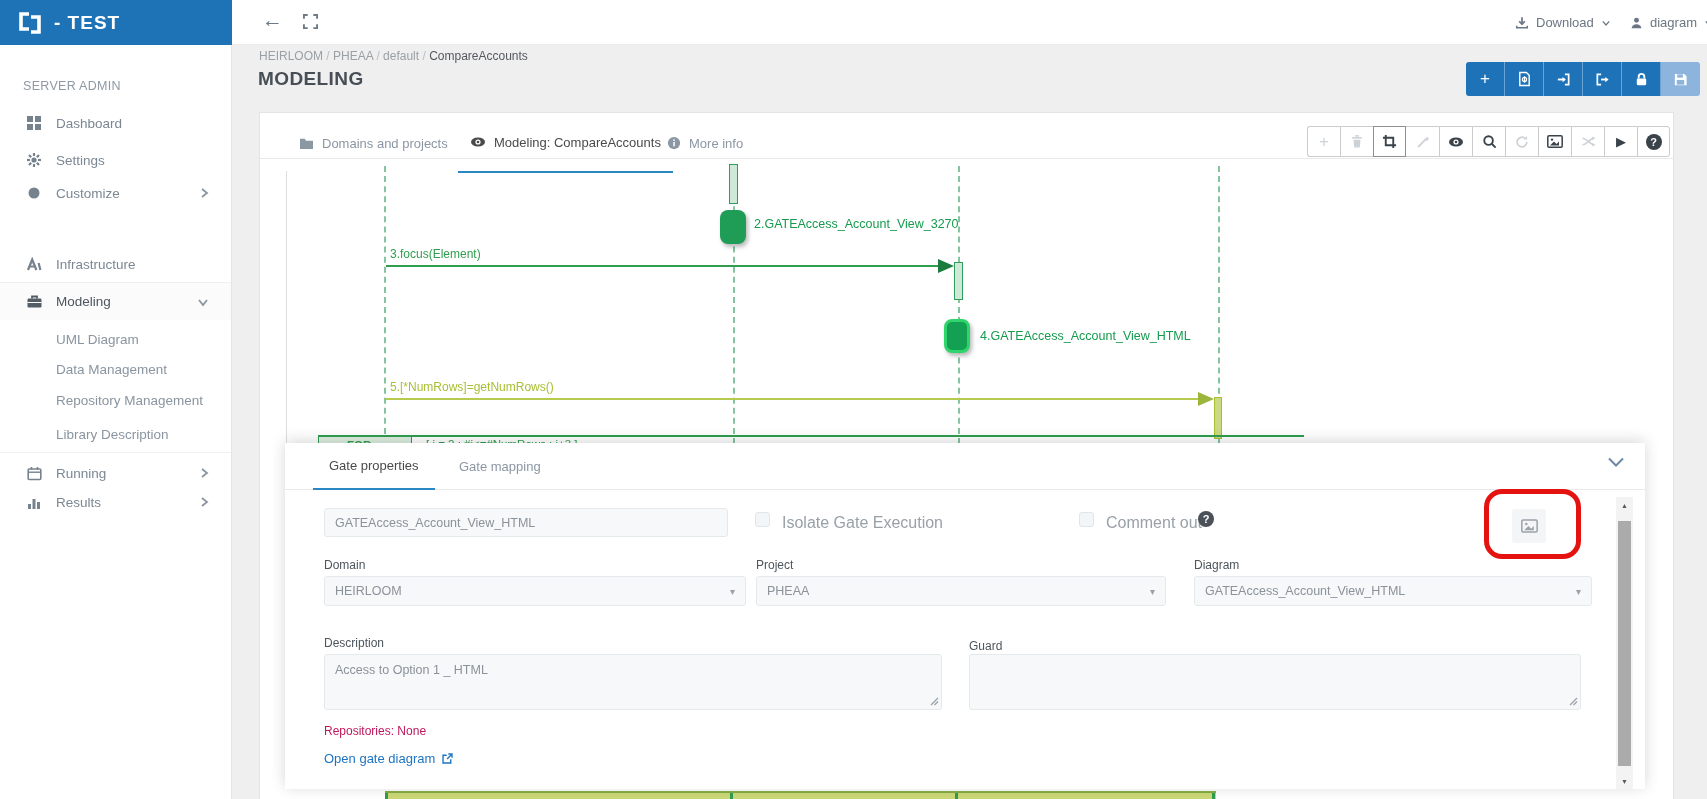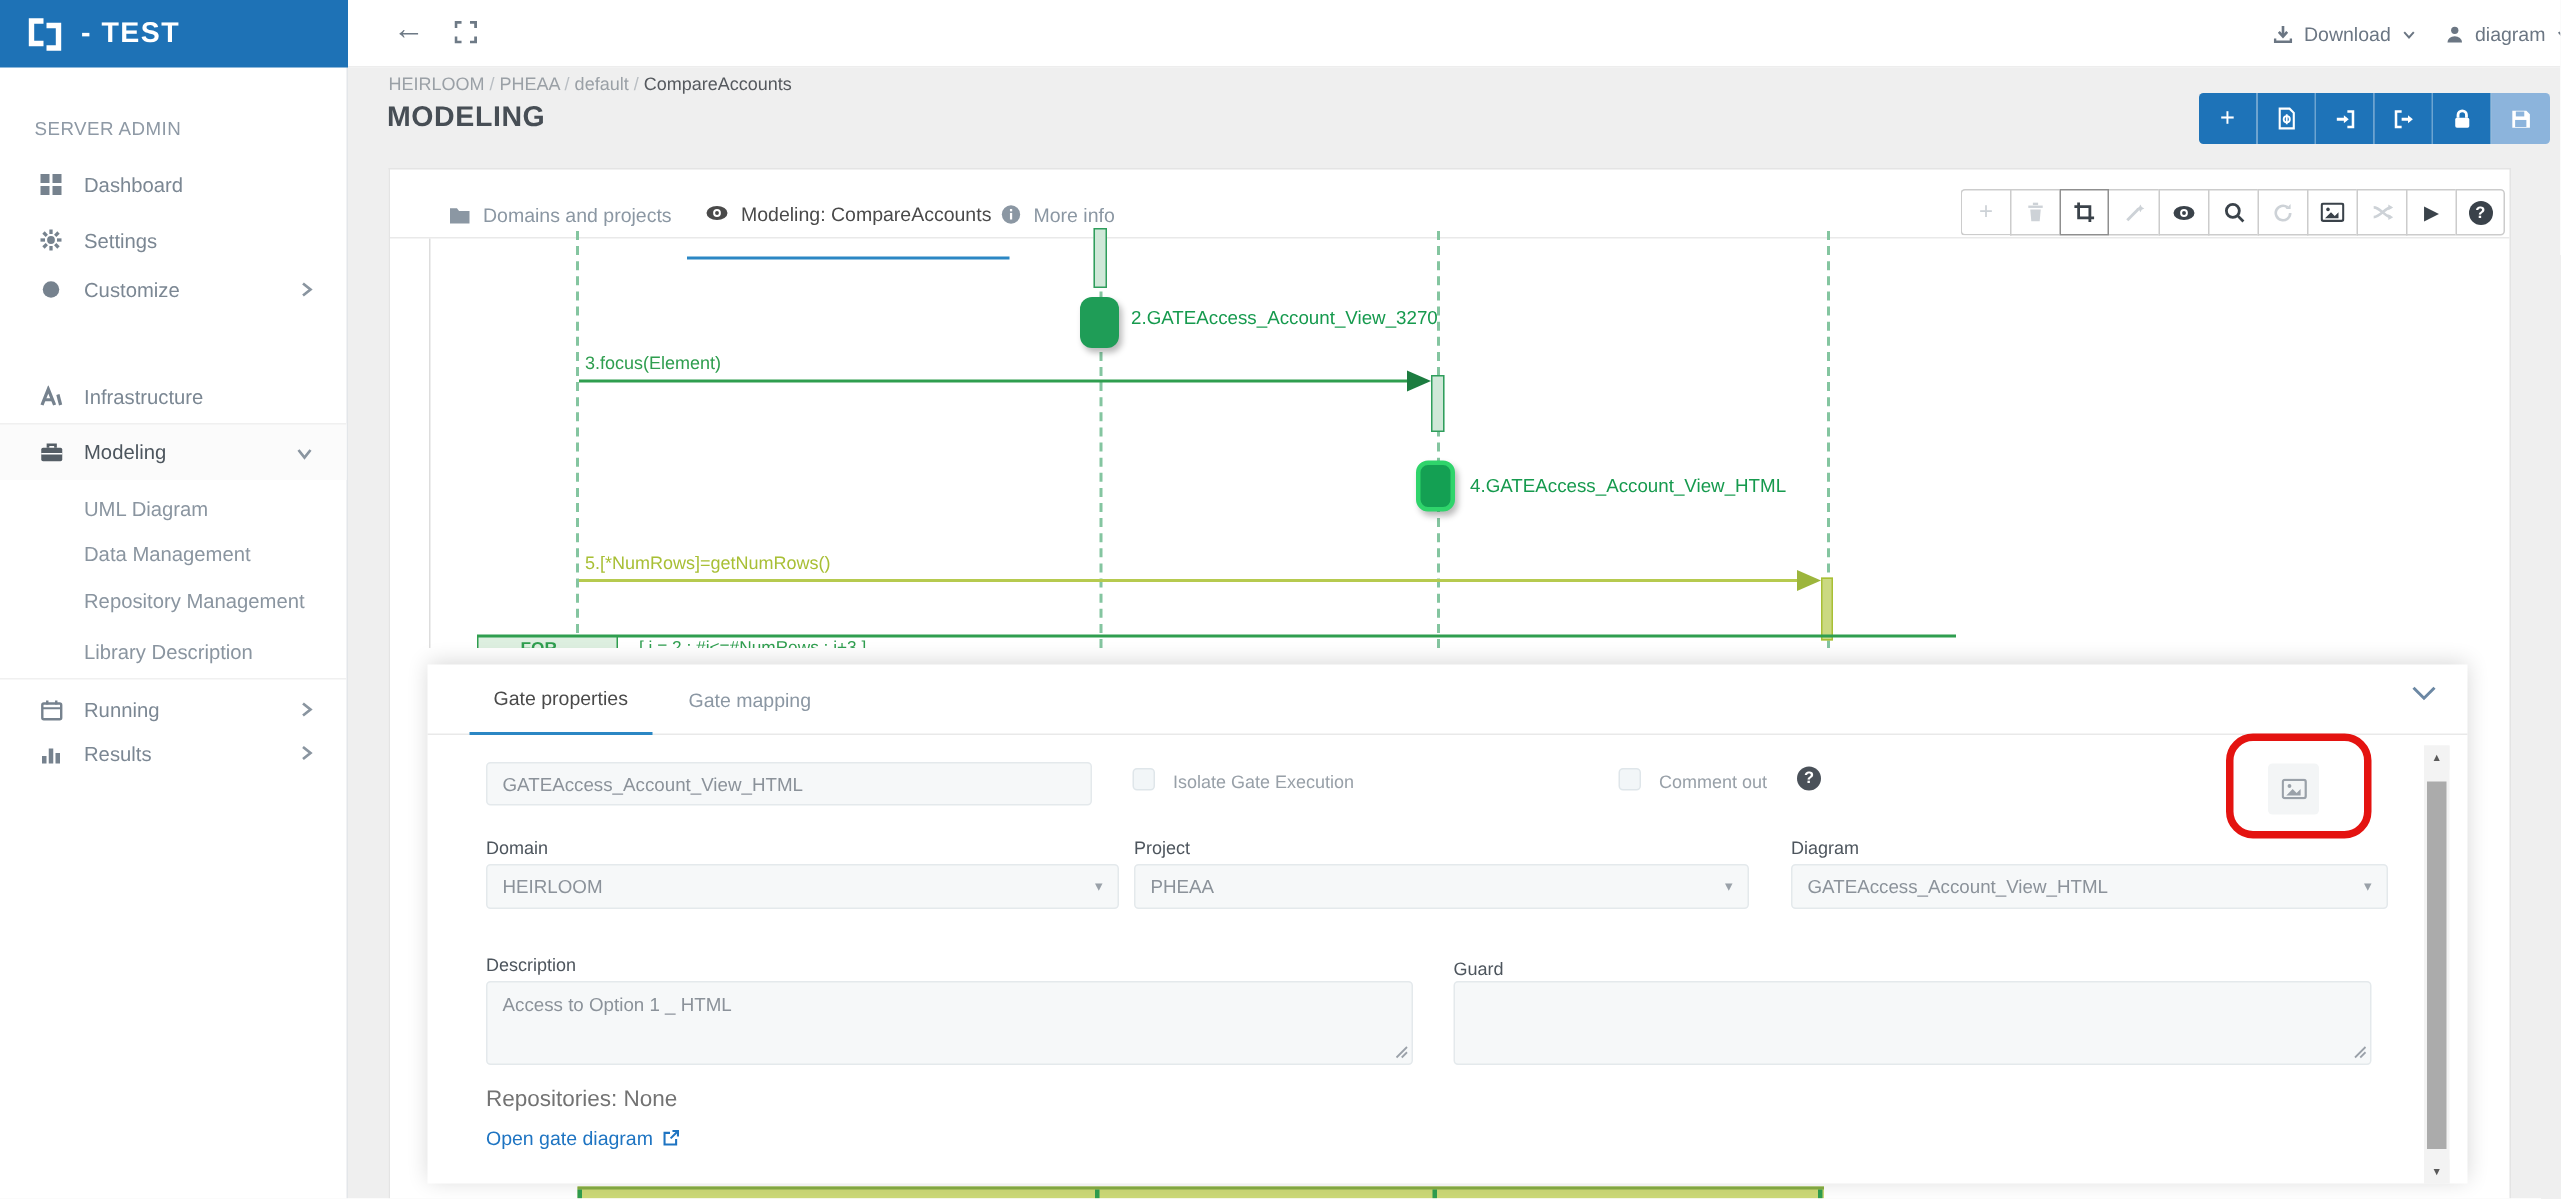--- a/index.html
+++ b/index.html
@@ -57,21 +57,21 @@
 
   .diagram-toolbar { position:absolute; left:1047px; top:13px; display:flex; }
   .dt-btn { width:33px; height:31px; background:#fff; border:1px solid #cccccc; border-right:none; display:flex; align-items:center; justify-content:center; color:#3a424a; cursor:pointer; font-size:13px; }
   .dt-btn:last-child { border-right:1px solid #ccc; border-radius:0 3px 3px 0; }
   .dt-btn:first-child { border-radius:3px 0 0 3px; }
   .dt-btn.disabled { color:#cdd2d7; cursor:default; }
   .dt-btn.toggled { border:1px solid #8f8f8f; }
   .dt-btn.toggled + .dt-btn { border-left:none; }
 
   
-  .diagram { position:absolute; left:0; top:34px; width:1413px; height:285px; overflow:hidden; }
+  .diagram { position:absolute; left:0; top:46px; width:1413px; height:285px; overflow:hidden; }
   .lifeline { position:absolute; top:7px; height:278px; width:0; border-left:2px dashed #84c5a0; }
   .dg-leftline { position:absolute; left:26px; top:12px; height:273px; width:0; border-left:1px solid #ddd; }
   .gate-node { position:absolute; width:26px; height:34px; background:#1f9d57; border-radius:8px; box-shadow:2px 3px 4px rgba(0,0,0,.28); }
   .gate-node.selected { background:#14a053; border:3px solid #2fd46b; }
   .dg-label { position:absolute; font-size:12.5px; color:#169a4e; white-space:nowrap; }
   .dg-line { position:absolute; height:2px; background:#2f9e4f; }
   .dg-line.olive { background:#b6ca4f; }
   .dg-ahead { position:absolute; width:0; height:0; border-top:7px solid transparent; border-bottom:7px solid transparent; border-left:16px solid #1c7c40; }
   .dg-ahead.olive { border-left-color:#9cb53c; }
   .dg-act { position:absolute; width:9px; background:#cfe8d8; border:1.5px solid #2f9e5c; }
@@ -90,25 +90,25 @@
   .ptab-1 { left:28px; }
   .ptab-2 { left:158px; }
   .panel-collapse { position:absolute; left:1322px; top:13px; color:#6c88a4; cursor:pointer; }
 
   .fld-label { position:absolute; font-size:12px; color:#4d555d; }
   .txt-input { position:absolute; height:29px; background:#f6f8f9; border:1px solid #e4e9ec; border-radius:3px; font-size:12.5px; color:#8b929a; padding:0 10px; font-family:"Liberation Sans", sans-serif; }
   .select { position:absolute; height:30px; background:#f6f8f9; border:1px solid #e4e9ec; border-radius:3px; display:flex; align-items:center; padding:0 10px; cursor:pointer; }
   .select .sel-val { font-size:12.5px; color:#8b929a; flex:1; white-space:nowrap; overflow:hidden; }
   .select .caret { font-size:10px; color:#9aa1a9; }
   .checkbox { position:absolute; width:15px; height:15px; background:#f2f6f8; border:1px solid #dfe6ea; border-radius:3px; cursor:pointer; }
-  .cb-label { position:absolute; font-size:12px; color:#98a0a8; }
+  .cb-label { position:absolute; font-size:16px; color:#98a0a8; }
   .q-badge { position:absolute; width:16px; height:16px; background:#4a5159; color:#fff; border-radius:50%; font-size:11px; font-weight:bold; display:flex; align-items:center; justify-content:center; }
   .textarea { position:absolute; background:#f6f8f9; border:1px solid #e4e9ec; border-radius:3px; font-size:12.5px; color:#8b929a; padding:8px 10px; resize:none; font-family:"Liberation Sans", sans-serif; }
   .grip { position:absolute; color:#9aa1a9; }
-  .repos-text { position:absolute; font-size:15px; color:#737373; }
+  .repos-text { position:absolute; font-size:12px; color:#be185d; }
   .open-link { position:absolute; font-size:13px; color:#1e74c2; display:flex; align-items:center; gap:6px; cursor:pointer; }
   .img-btn { position:absolute; left:1227px; top:66px; width:34px; height:34px; background:#f3f5f6; border:none; border-radius:3px; display:flex; align-items:center; justify-content:center; color:#9aa1a9; cursor:pointer; }
   .red-annot { position:absolute; left:1199px; top:46px; width:97px; height:70px; border:5px solid #e41310; border-radius:18px; z-index:40; pointer-events:none; }
 
   
   .vscroll { position:absolute; left:1331px; top:54px; width:17px; height:292px; background:#f3f3f3; }
   .vs-btn { position:absolute; left:0; width:17px; height:16px; display:flex; align-items:center; justify-content:center; font-size:7px; color:#5a5a5a; background:#f3f3f3; cursor:pointer; }
   .vs-up { top:0; }
   .vs-down { bottom:0; }
   .vs-thumb { position:absolute; left:2px; top:24px; width:13px; height:245px; background:#ababab; cursor:pointer; }

